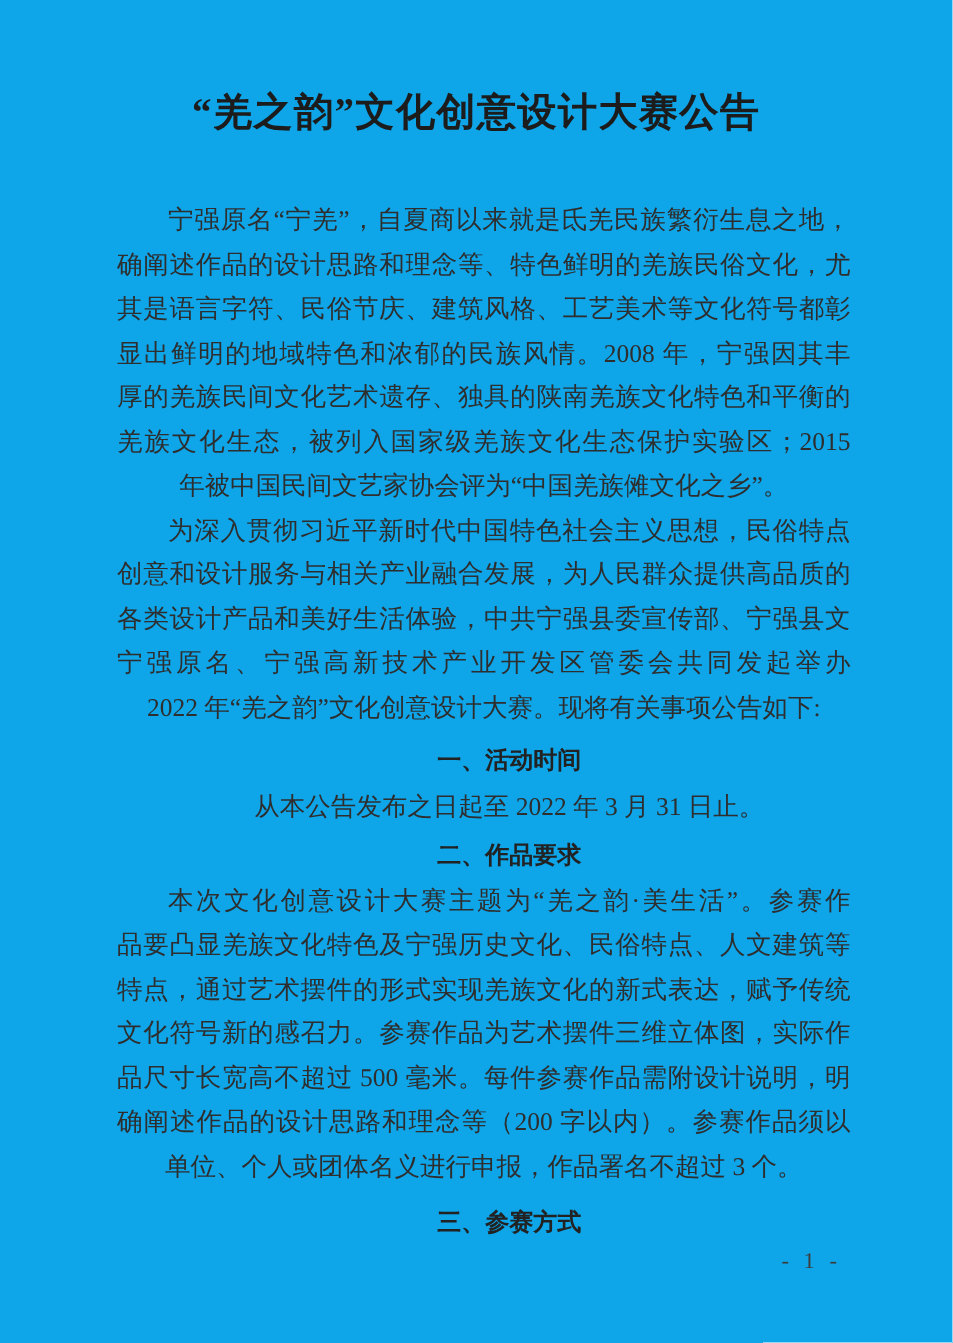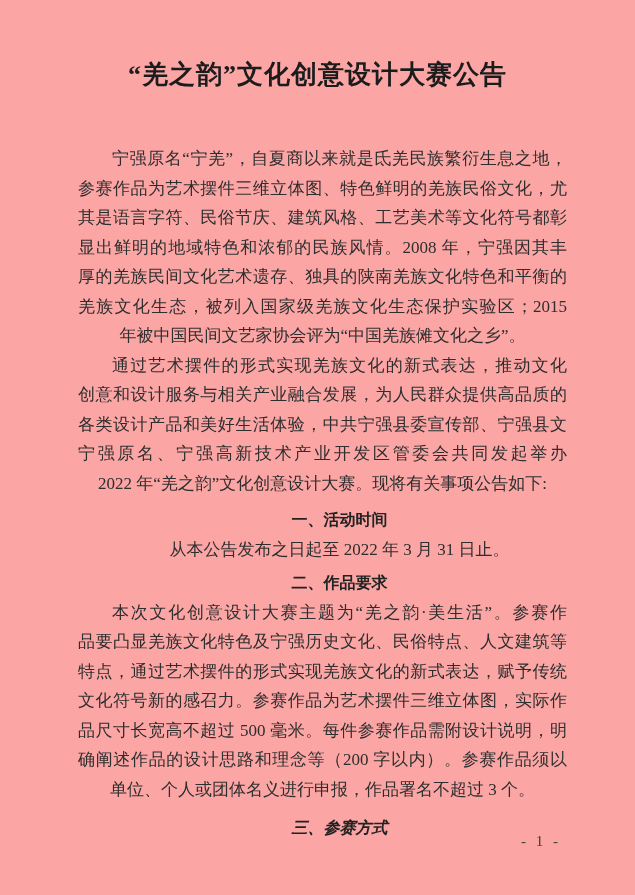--- a/index.html
+++ b/index.html
@@ -4,41 +4,40 @@
 <style>
   html, body {
     margin: 0;
     padding: 0;
     background: #ffffff;
   }
   .page {
     position: relative;
     width: 635px;
     height: 895px;
-    background: #fca5a5;
+    background: #0ea5e9;
     overflow: hidden;
     font-family: "Liberation Serif", "DejaVu Serif", serif;
     color: #2b2b2b;
   }
   .doc-title {
     margin: 0;
     padding-top: 57px;
     text-align: center;
     font-size: 26px;
     font-weight: bold;
     color: #1c1c1c;
     letter-spacing: 1px;
     font-family: "Liberation Serif", "DejaVu Serif", serif;
   }
   .content {
     position: absolute;
     left: 78px;
     top: 132px;
     width: 489px;
-    margin-top: 12px;
   }
   .line {
     height: 29.5px;
     line-height: 29.5px;
     font-size: 17px;
     white-space: nowrap;
     color: #2e2e2e;
     text-align: center;
   }
   .justify {
@@ -50,47 +49,47 @@
     text-indent: 34px;
   }
   .heading {
     font-weight: bold;
     font-size: 16px;
     color: #222222;
     font-family: "Liberation Sans", "DejaVu Sans", sans-serif;
   }
   .mt-a { margin-top: 7px; }
   .mt-b { margin-top: 4px; }
-  .mt-c { margin-top: 9px; font-style: italic; }
+  .mt-c { margin-top: 9px; }
   .page-number {
     position: absolute;
     top: 833px;
     right: 74px;
     font-size: 15px;
     letter-spacing: 3px;
     color: #3d3d3d;
     font-family: "Liberation Serif", "DejaVu Serif", serif;
   }
 </style>
 </head>
 <body>
 
 <div class="page">
 
   <h1 class="doc-title">“羌之韵”文化创意设计大赛公告</h1>
 
   <div class="content">
     <div class="line justify indent">宁强原名“宁羌”，自夏商以来就是氐羌民族繁衍生息之地，</div>
-    <div class="line justify">参赛作品为艺术摆件三维立体图、特色鲜明的羌族民俗文化，尤</div>
+    <div class="line justify">确阐述作品的设计思路和理念等、特色鲜明的羌族民俗文化，尤</div>
     <div class="line justify">其是语言字符、民俗节庆、建筑风格、工艺美术等文化符号都彰</div>
     <div class="line justify">显出鲜明的地域特色和浓郁的民族风情。2008 年，宁强因其丰</div>
     <div class="line justify">厚的羌族民间文化艺术遗存、独具的陕南羌族文化特色和平衡的</div>
     <div class="line justify">羌族文化生态，被列入国家级羌族文化生态保护实验区；2015</div>
     <div class="line">年被中国民间文艺家协会评为“中国羌族傩文化之乡”。</div>
-    <div class="line justify indent">通过艺术摆件的形式实现羌族文化的新式表达，推动文化</div>
+    <div class="line justify indent">为深入贯彻习近平新时代中国特色社会主义思想，民俗特点</div>
     <div class="line justify">创意和设计服务与相关产业融合发展，为人民群众提供高品质的</div>
     <div class="line justify">各类设计产品和美好生活体验，中共宁强县委宣传部、宁强县文</div>
     <div class="line justify">宁强原名、宁强高新技术产业开发区管委会共同发起举办</div>
     <div class="line">2022 年“羌之韵”文化创意设计大赛。现将有关事项公告如下:</div>
     <div class="line heading indent mt-a">一、活动时间</div>
     <div class="line indent">从本公告发布之日起至 2022 年 3 月 31 日止。</div>
     <div class="line heading indent mt-b">二、作品要求</div>
     <div class="line justify indent">本次文化创意设计大赛主题为“羌之韵·美生活”。参赛作</div>
     <div class="line justify">品要凸显羌族文化特色及宁强历史文化、民俗特点、人文建筑等</div>
     <div class="line justify">特点，通过艺术摆件的形式实现羌族文化的新式表达，赋予传统</div>

